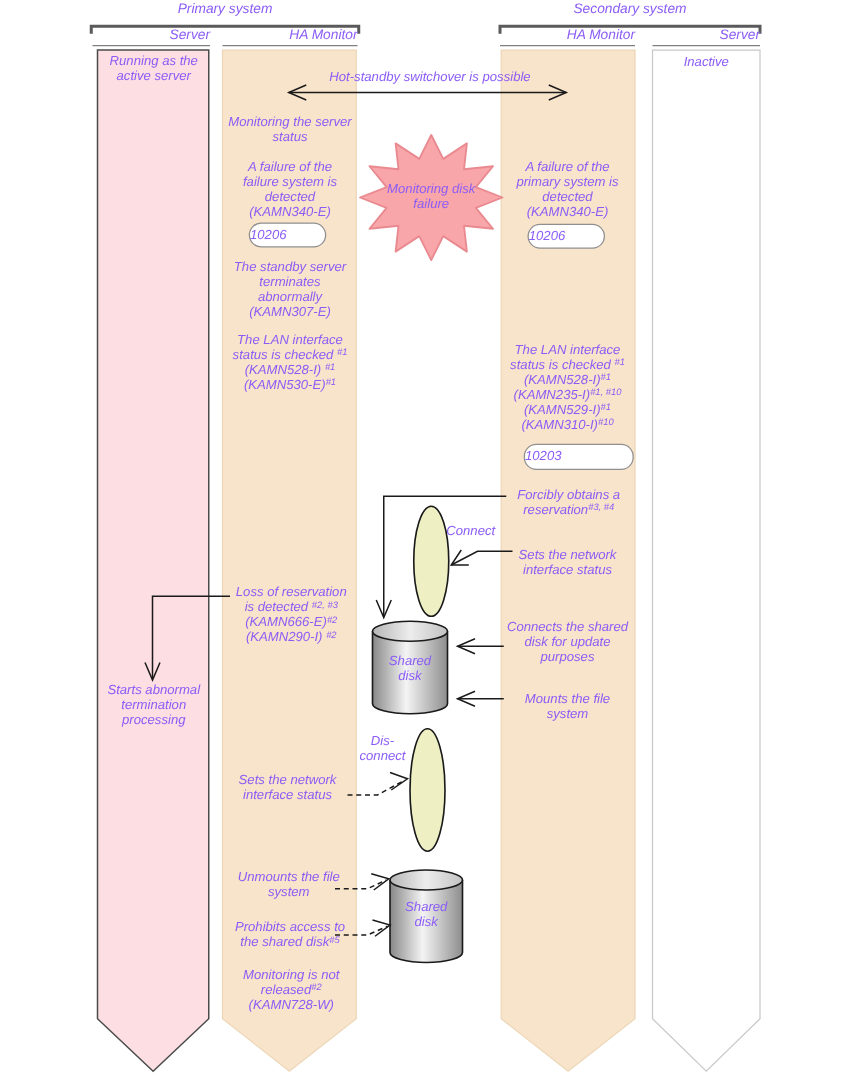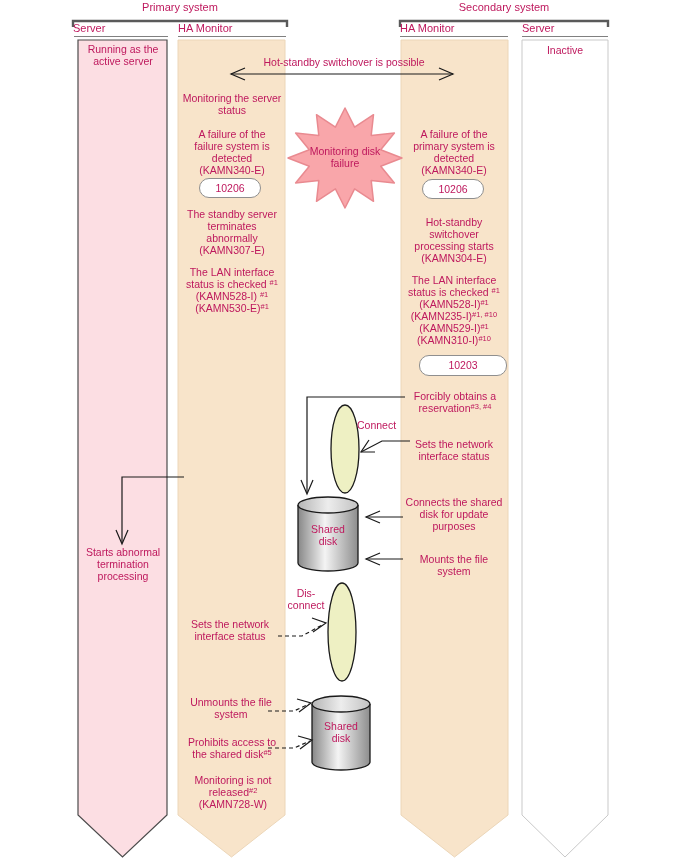--- a/index.html
+++ b/index.html
@@ -1,29 +1,29 @@
 <!DOCTYPE html>
 <html style="--lane_pink: #fcdee3; --lane_pink_stroke: #4b4b4b; --lane_tan: #f8e4ca; --lane_tan_stroke: #ecd6b8; --lane_white_stroke: #c9c9c9; --burst_fill: #f9a6aa; --burst_stroke: #e98a90; --ellipse_fill: #eef0c3; --ink: #1a1a1a;"><head>
 <meta charset="utf-8">
 <style>
   html,body{margin:0;padding:0;background:#fff;}
   .stage{
     position:relative;width:683px;height:864px;background:#fff;
-    font-family:"Liberation Sans", sans-serif;color:#be185d;overflow:hidden;
+    font-family:"Liberation Sans", sans-serif;color:#8b5cf6;overflow:hidden;font-style:italic;
   }
   .stage svg{position:absolute;left:0;top:0;}
   .txt{position:absolute;font-size:10.5px;line-height:12px;text-align:center;}
   .txt div{white-space:nowrap;}
   .txt-l{text-align:left;}
   sup{font-size:7.5px;vertical-align:3px;line-height:0;}
   .sys-title{position:absolute;top:1px;font-size:11px;text-align:center;}
-  .col-label{position:absolute;top:22px;font-size:11px;line-height:13px;text-align:left;}
+  .col-label{position:absolute;top:22px;font-size:11px;line-height:13px;text-align:right;}
   .pill{
     position:absolute;background:#fff;border:1px solid #8f8f8f;border-radius:10px;
-    font-size:10.5px;text-align:center;box-sizing:border-box;
+    font-size:10.5px;text-align:left;box-sizing:border-box;
   }
 </style>
 </head>
 <body>
 
 <div class="stage">
 
   <svg width="683" height="864" viewBox="0 0 683 864">
     <defs>
       <linearGradient id="cylBody" x1="0" y1="0" x2="1" y2="0">
@@ -158,20 +158,26 @@
       <div>terminates</div>
       <div>abnormally</div>
       <div>(KAMN307-E)</div>
     </div>
   <div class="txt" style="left:172px;top:266px;width:120px;">
       <div>The LAN interface</div>
       <div>status is checked <sup>#1</sup></div>
       <div>(KAMN528-I) <sup>#1</sup></div>
       <div>(KAMN530-E)<sup>#1</sup></div>
     </div>
+  <div class="txt" style="left:173px;top:468px;width:120px;">
+      <div>Loss of reservation</div>
+      <div>is detected <sup>#2, #3</sup></div>
+      <div>(KAMN666-E)<sup>#2</sup></div>
+      <div>(KAMN290-I) <sup>#2</sup></div>
+    </div>
   <div class="txt" style="left:170px;top:618px;width:120px;">
       <div>Sets the network</div>
       <div>interface status</div>
     </div>
   <div class="txt" style="left:171px;top:696px;width:120px;">
       <div>Unmounts the file</div>
       <div>system</div>
     </div>
   <div class="txt" style="left:172px;top:736px;width:120px;">
       <div>Prohibits access to</div>
@@ -183,26 +189,20 @@
       <div>(KAMN728-W)</div>
     </div>
 
   <div class="txt" style="left:394px;top:128px;width:120px;">
       <div>A failure of the</div>
       <div>primary system is</div>
       <div>detected</div>
       <div>(KAMN340-E)</div>
     </div>
   <div class="pill" style="left:422px;top:179px;width:62px;height:20px;line-height:18px;">10206</div>
-  <div class="txt" style="left:394px;top:216px;width:120px;">
-      <div>Hot-standby</div>
-      <div>switchover</div>
-      <div>processing starts</div>
-      <div>(KAMN304-E)</div>
-    </div>
   <div class="txt" style="left:394px;top:274px;width:120px;">
       <div>The LAN interface</div>
       <div>status is checked <sup>#1</sup></div>
       <div>(KAMN528-I)<sup>#1</sup></div>
       <div>(KAMN235-I)<sup>#1, #10</sup></div>
       <div>(KAMN529-I)<sup>#1</sup></div>
       <div>(KAMN310-I)<sup>#10</sup></div>
     </div>
   <div class="pill" style="left:419px;top:355px;width:88px;height:21px;line-height:19px;">10203</div>
   <div class="txt" style="left:395px;top:390px;width:120px;">

